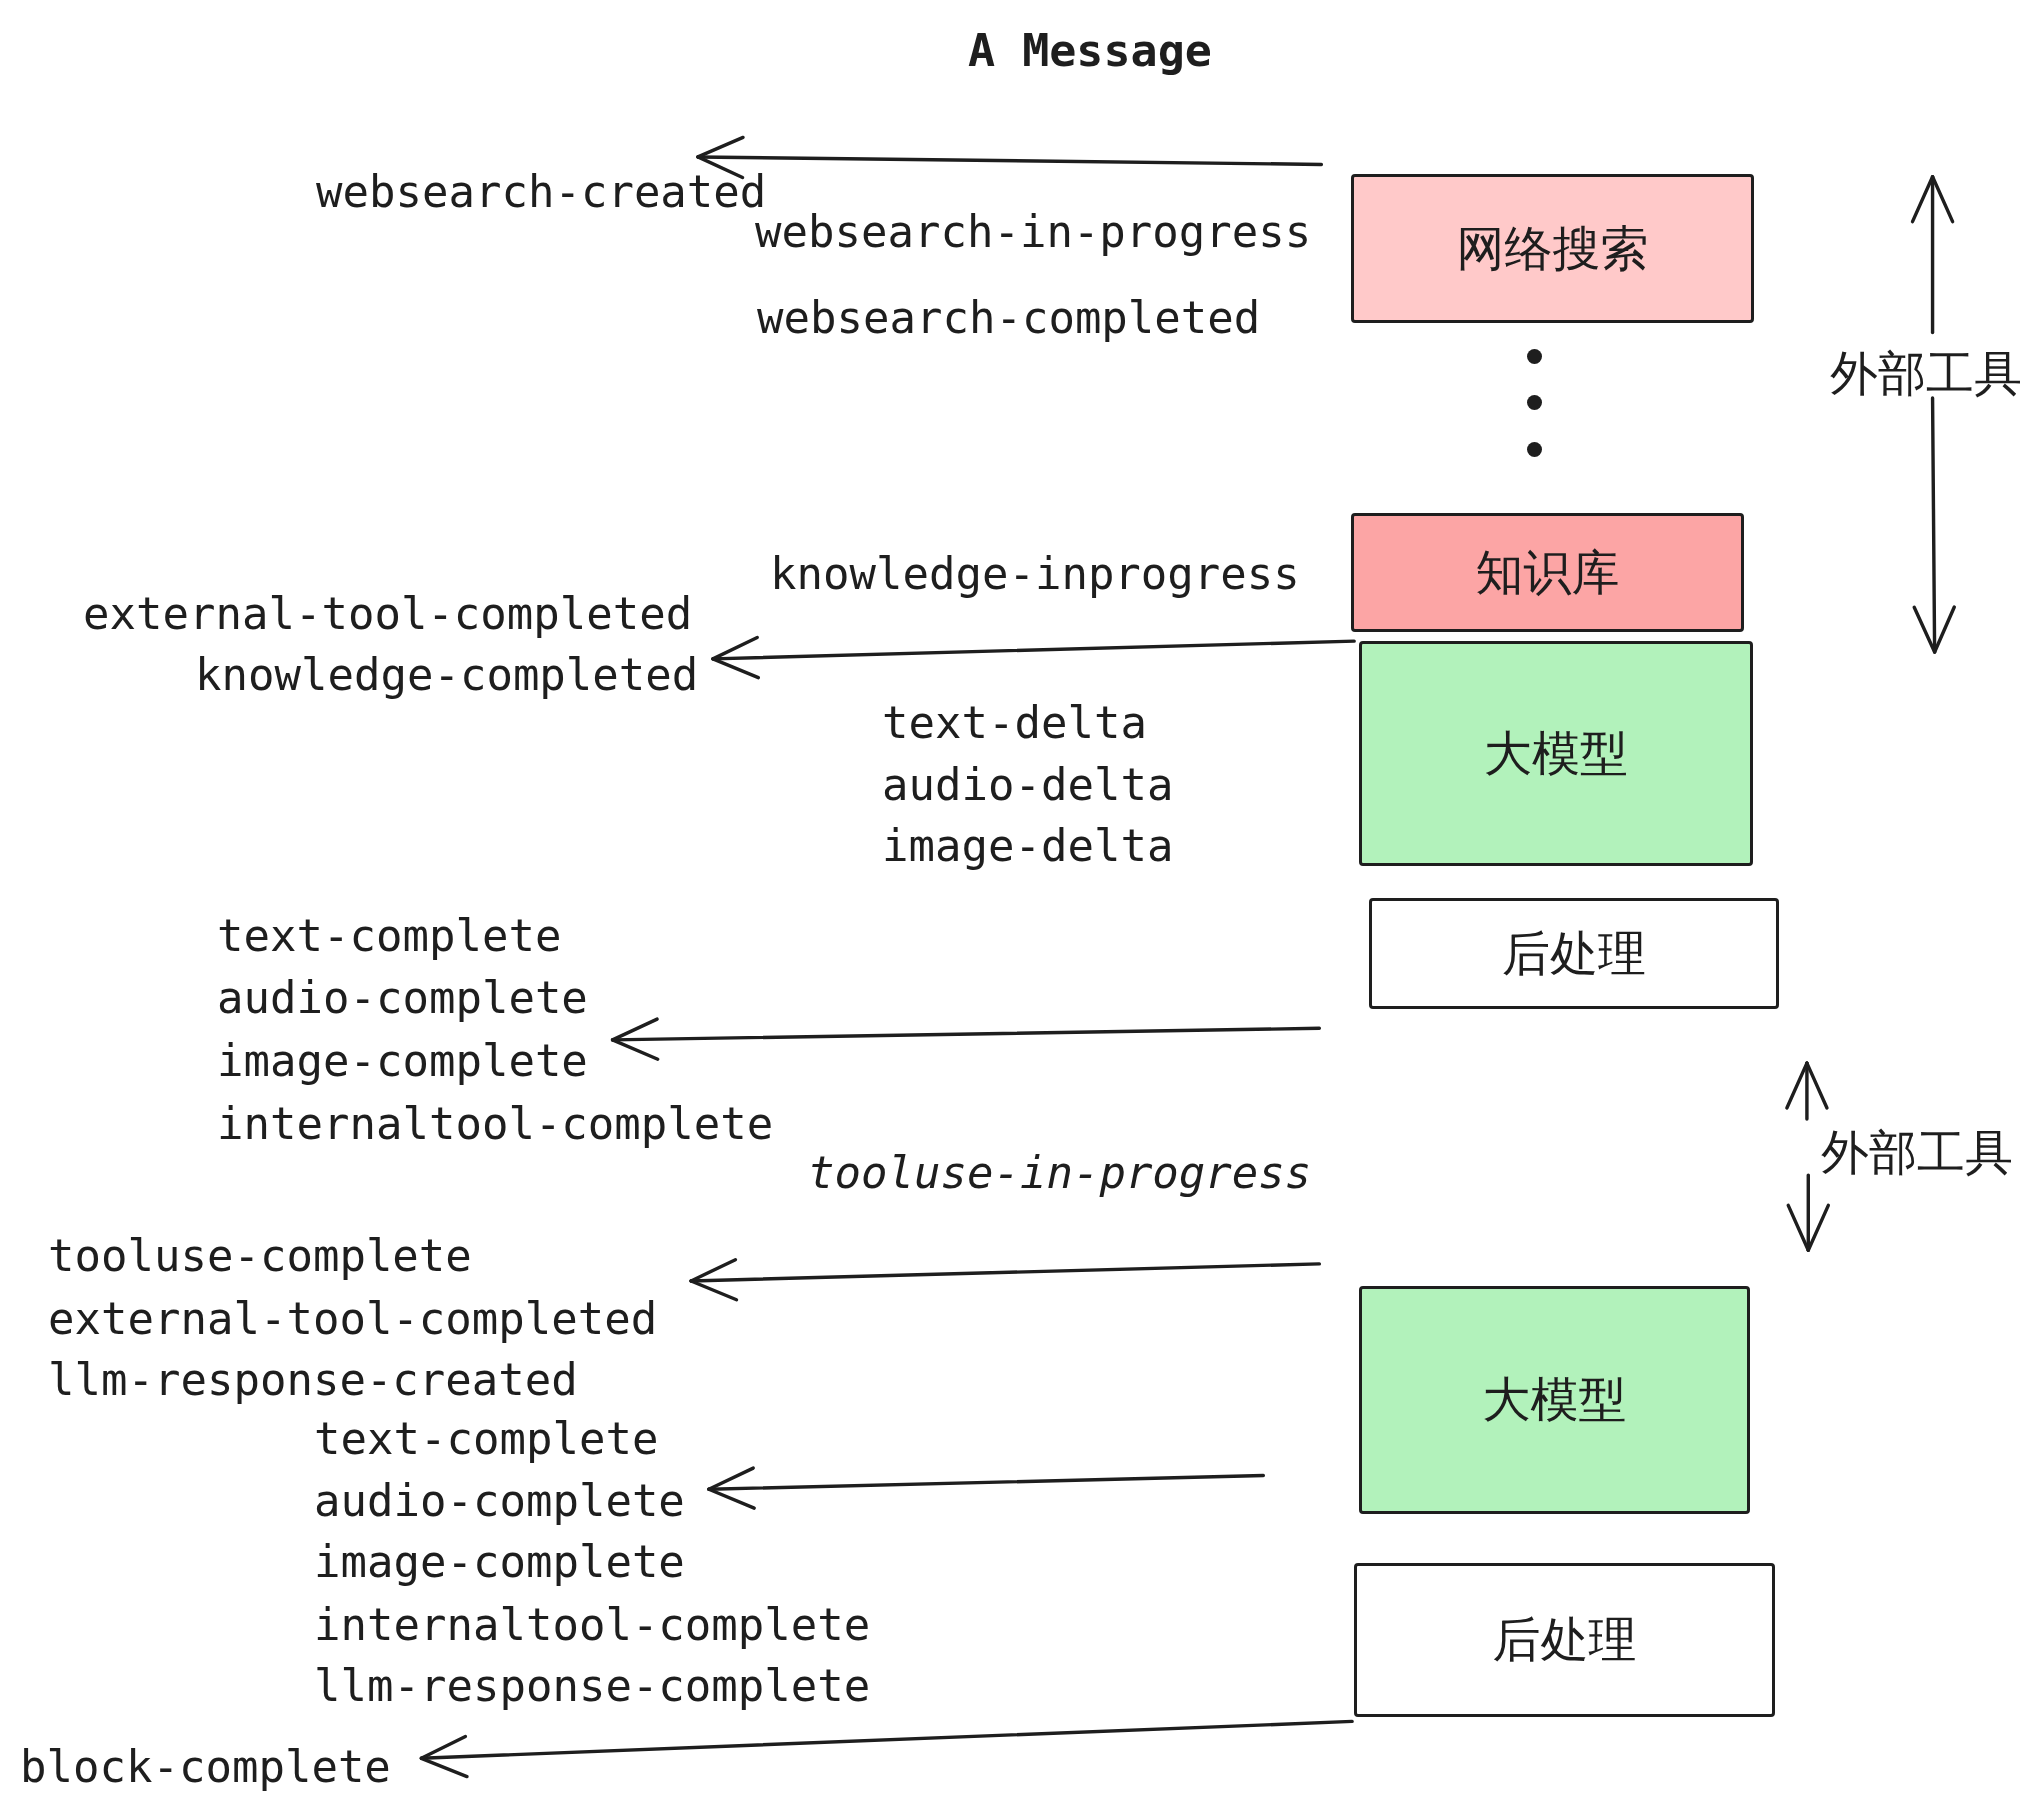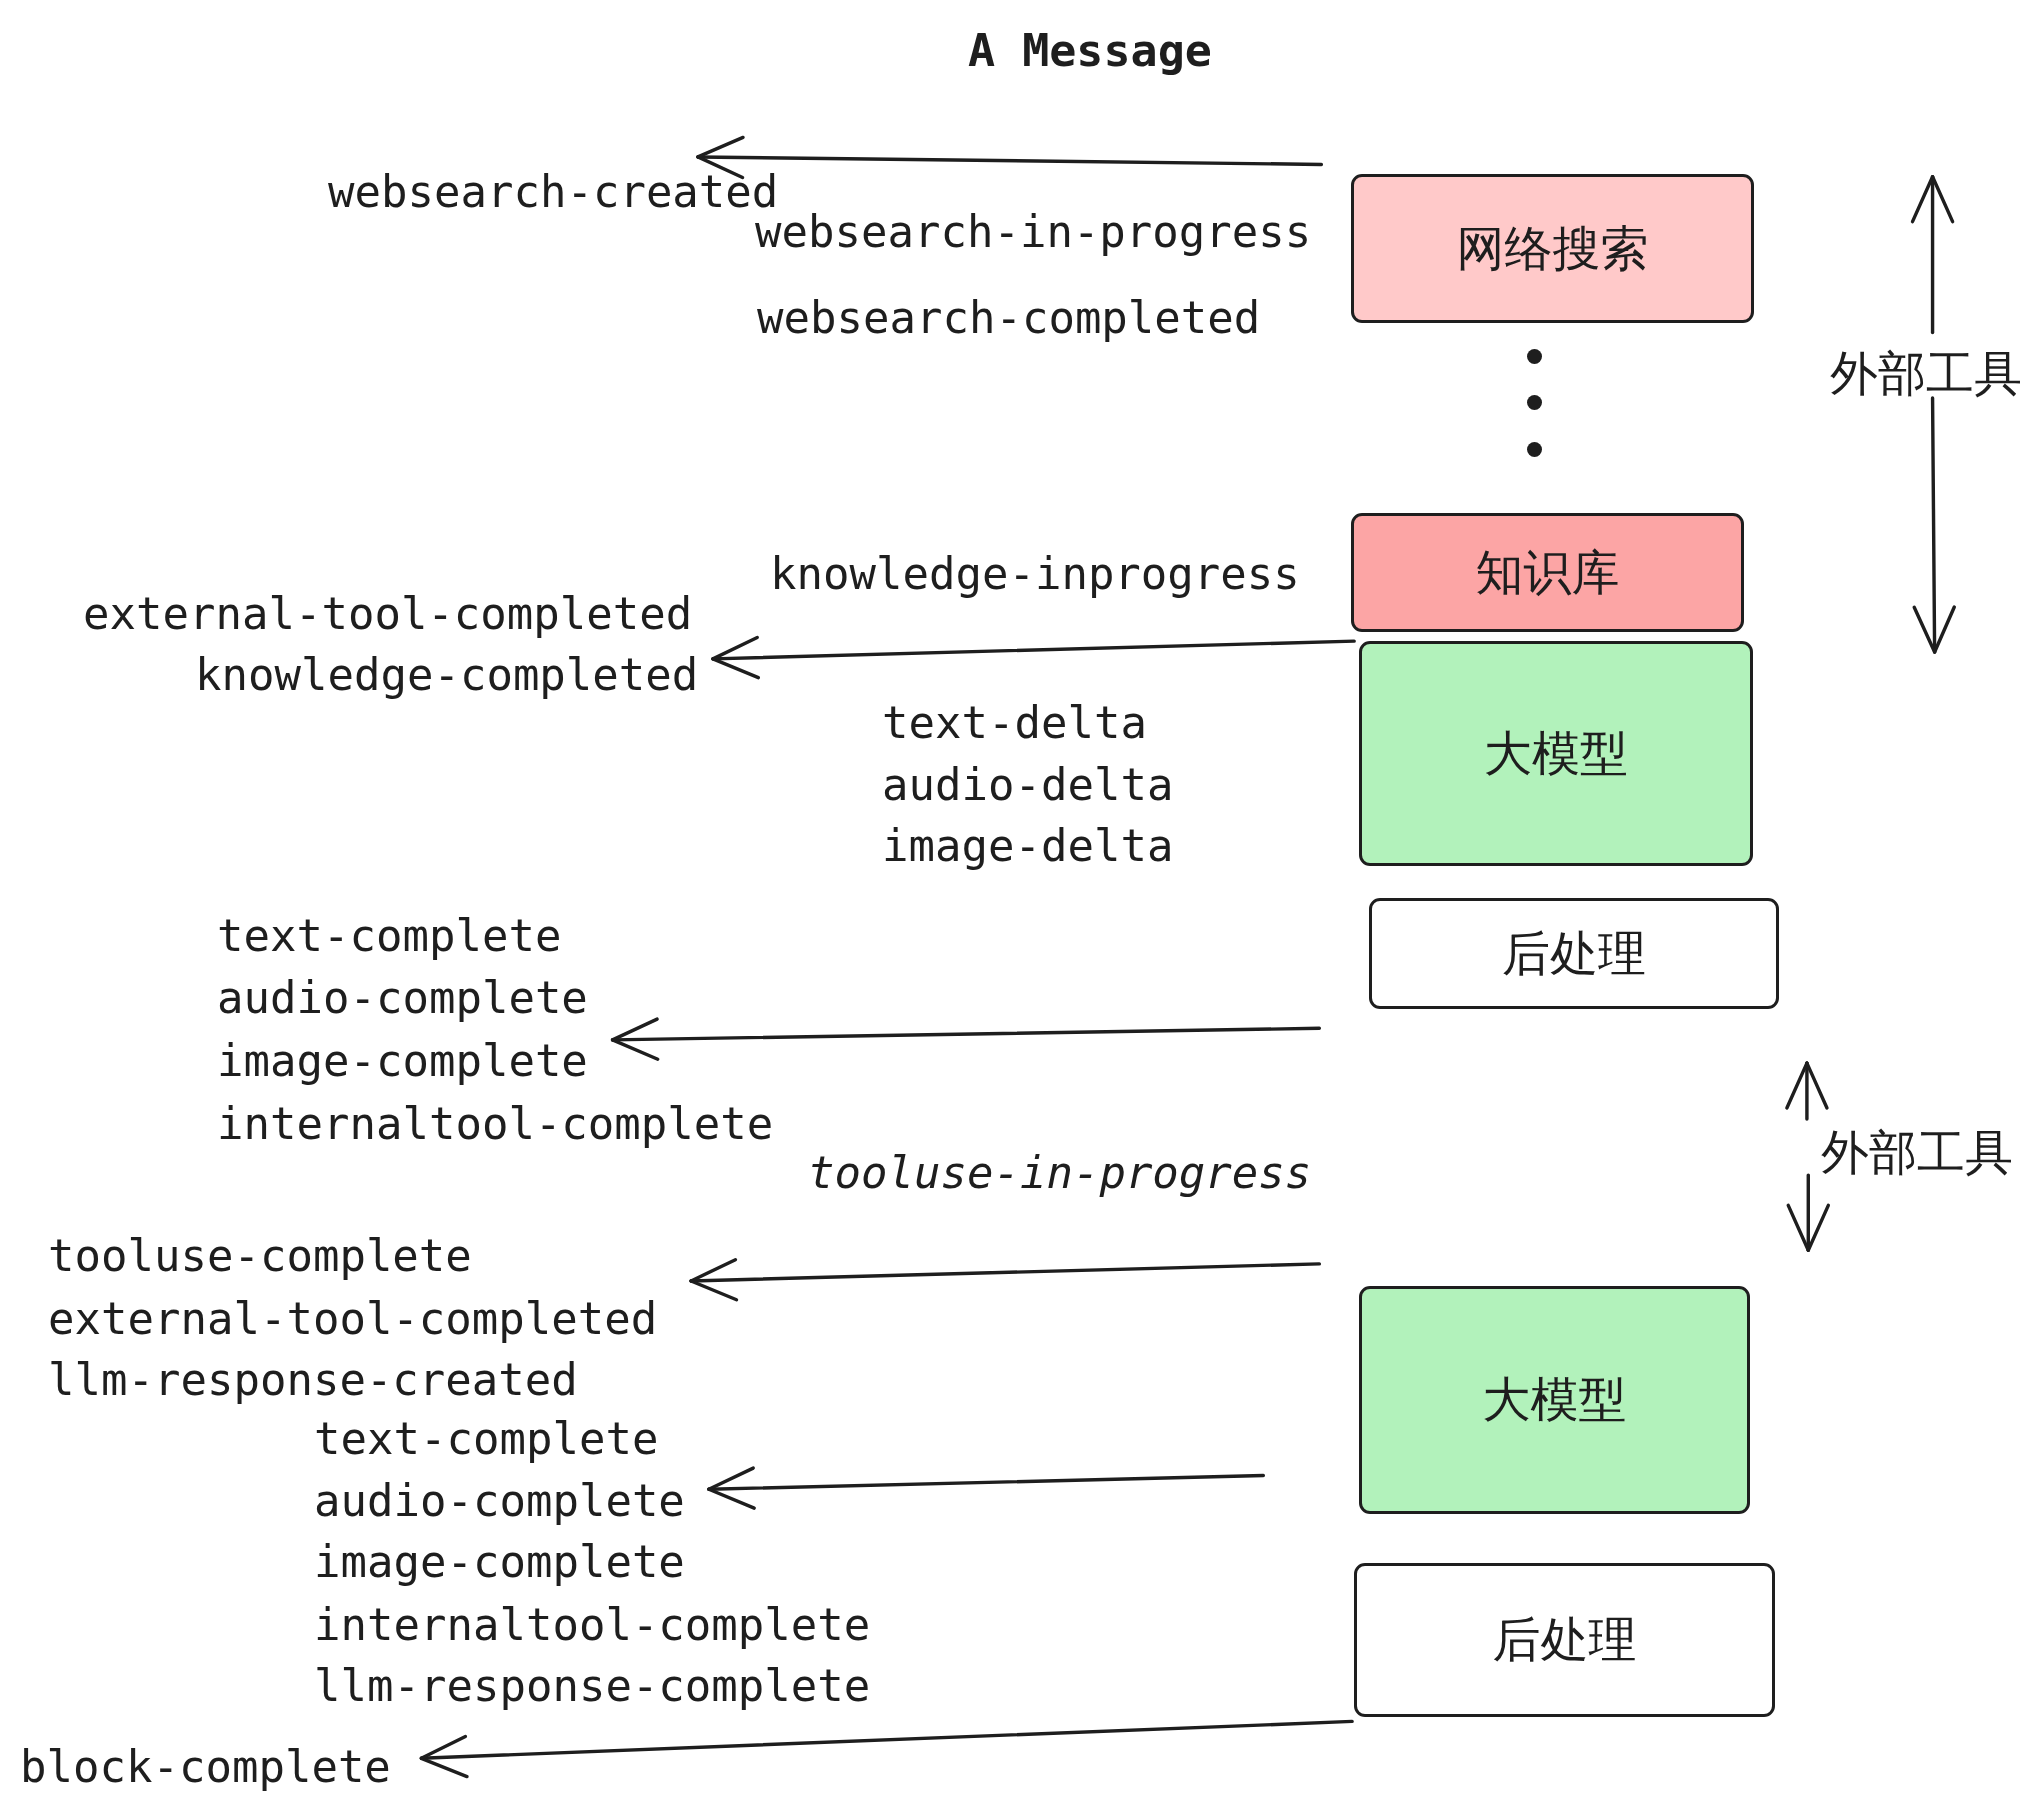--- a/index.html
+++ b/index.html
@@ -22,21 +22,21 @@
     position:absolute;
     font-size:44px;
     line-height:1.0;
     white-space:nowrap;
     font-weight:500;
   }
   .box{
     position:absolute;
     box-sizing:border-box;
     border:3.4px solid #1e1e1e;
-    border-radius:11px;
+    border-radius:4px;
     display:flex;
     align-items:center;
     justify-content:center;
   }
   .box-label{
     font-family:"DejaVu Sans", sans-serif;
     font-size:48px;
     font-weight:500;
     white-space:nowrap;
   }
@@ -118,21 +118,21 @@
       </g>
       <g>
         <path d="M2648,1712 L2648,1822" fill="none" stroke="#1e1e1e" stroke-width="5" stroke-linecap="round"></path>
         <path d="M2648,1822 L2677.358752620289,1756.2575962975138" fill="none" stroke="#1e1e1e" stroke-width="5" stroke-linecap="round"></path>
         <path d="M2648,1822 L2618.641247379711,1756.2575962975138" fill="none" stroke="#1e1e1e" stroke-width="5" stroke-linecap="round"></path>
       </g>
     </svg>
 
   <div class="title" style="left:968px;top:18px;">A Message</div>
 
-  <div class="ev" style="left:328px;top:164px;">websearch-created</div>
+  <div class="ev" style="left:316px;top:164px;">websearch-created</div>
   <div class="ev" style="left:755px;top:204px;">websearch-in-progress</div>
   <div class="ev" style="left:757px;top:290px;">websearch-completed</div>
   <div class="ev" style="left:770px;top:546px;">knowledge-inprogress</div>
   <div class="ev" style="left:83px;top:586px;">external-tool-completed</div>
   <div class="ev" style="left:195px;top:647px;">knowledge-completed</div>
   <div class="ev" style="left:882px;top:695px;">text-delta</div>
   <div class="ev" style="left:882px;top:757px;">audio-delta</div>
   <div class="ev" style="left:882px;top:818px;">image-delta</div>
   <div class="ev" style="left:217px;top:908px;">text-complete</div>
   <div class="ev" style="left:217px;top:970px;">audio-complete</div>

